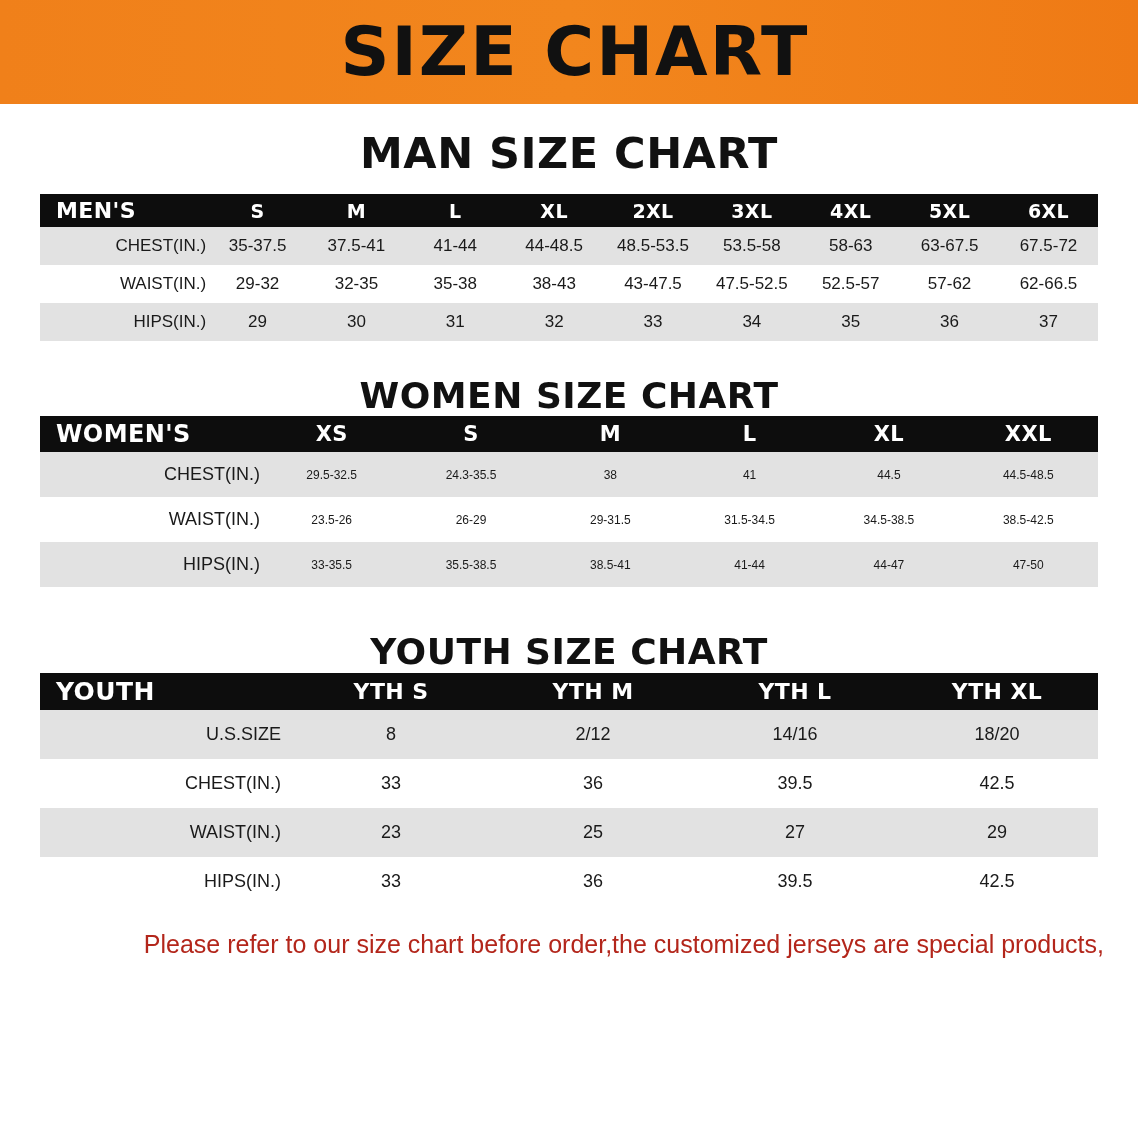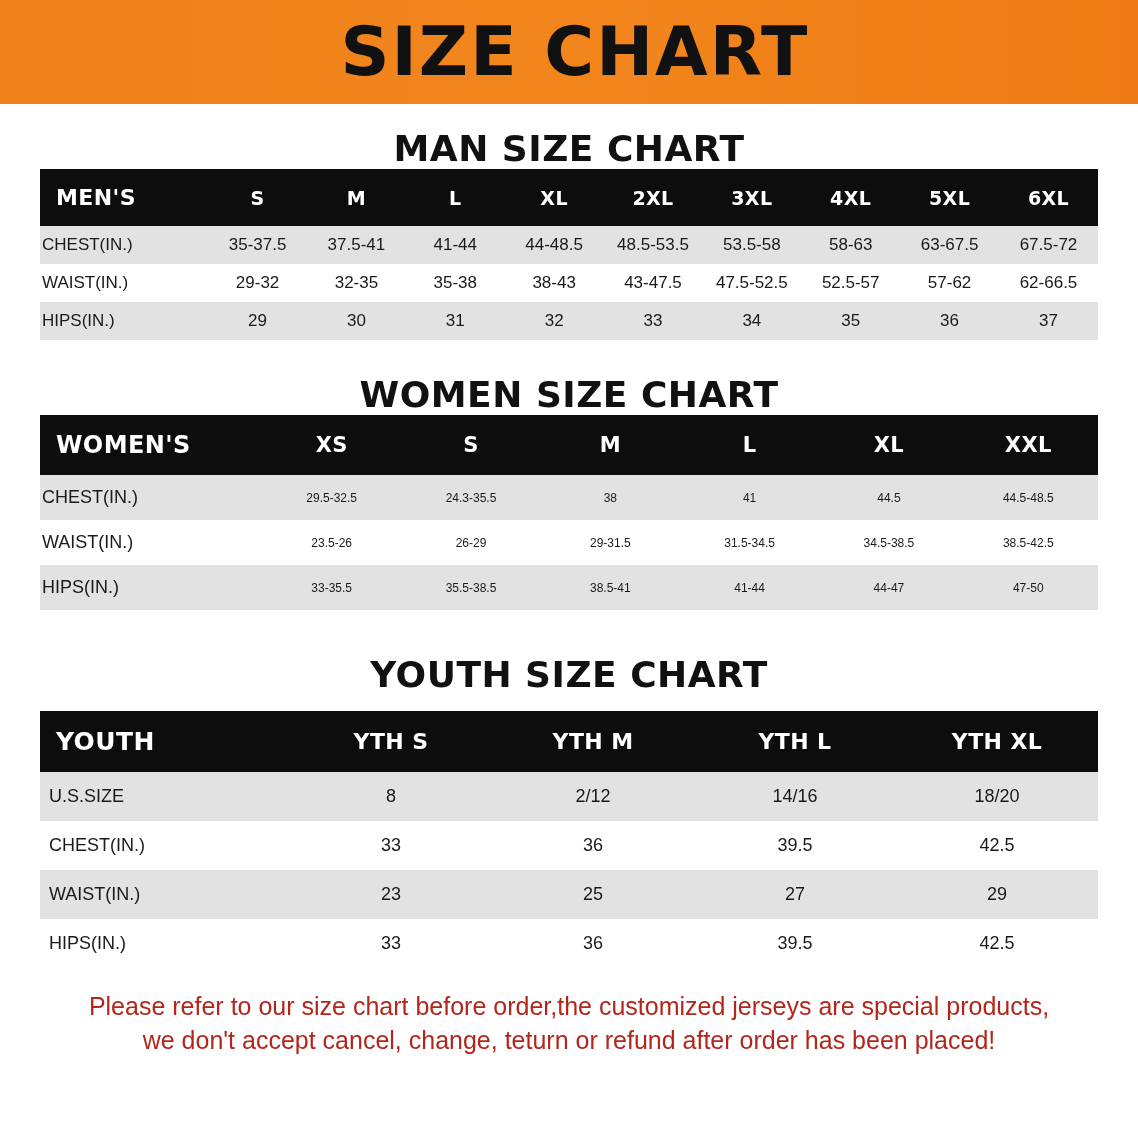--- a/index.html
+++ b/index.html
@@ -36,59 +36,59 @@
   }
 
   
   .section-heading {
     text-align: center;
     font-family: "DejaVu Sans", sans-serif;
     font-weight: bold;
     color: #111111;
     letter-spacing: 0.5px;
   }
-  .h-man    { font-size: 36px; margin-top: 24px; }
+  .h-man    { font-size: 43px; margin-top: 24px; margin-bottom: 16px; }
   .h-women  { font-size: 36px; margin-top: 34px; }
-  .h-youth  { font-size: 36px; margin-top: 44px; margin-bottom: 16px; }
+  .h-youth  { font-size: 36px; margin-top: 44px; margin-bottom: 1px; }
 
   
   .table-wrap {
     margin: 0 40px;
   }
   table {
     width: 1058px;
     border-collapse: collapse;
     table-layout: fixed;
   }
   thead tr {
     background: #0d0d0d;
     color: #ffffff;
   }
   thead th {
     font-family: "DejaVu Sans", sans-serif;
     font-weight: bold;
     font-size: 19px;
-    padding: 16px 2px;
+    padding: 4px 2px;
     text-align: center;
     letter-spacing: 0.4px;
   }
   thead th.rowlabel {
     text-align: left;
     padding-left: 16px;
     font-size: 22px;
   }
   tbody td {
     font-family: "Liberation Sans", sans-serif;
     font-size: 17px;
     color: #1a1a1a;
     text-align: center;
     padding: 9px 2px;
   }
   tbody td.rowlabel {
-    text-align: left;
+    text-align: right;
     font-size: 17px;
     color: #1a1a1a;
   }
   tbody tr.shaded { background: #e2e2e2; }
   tbody tr.plain  { background: #ffffff; }
 
   
   .men-table col.c0 { width: 168px; }
   .men-table col.cx { width: 98.8px; }
   thead th.men-size { font-size: 19px; }
@@ -109,21 +109,21 @@
   .youth-table tbody td { font-size: 18px; padding: 14px 9px; }
   .youth-table tbody td.rowlabel { font-size: 18px; }
 
   
   .footer-note {
     margin: 22px 34px 0 34px;
     color: #b3261b;
     font-family: "Liberation Sans", sans-serif;
     font-size: 25px;
     line-height: 1.35;
-    text-align: center;
+    text-align: right;
   }
   .footer-note .l1 { display: block; }
   .footer-note .l2 { display: block; }
 </style>
 </head>
 <body>
 
 <div class="banner">
   <div class="banner-title">SIZE CHART</div>
 </div>
@@ -300,14 +300,13 @@
         <td>36</td>
         <td>39.5</td>
         <td>42.5</td>
       </tr>
     </tbody>
   </table>
 </div>
 
 <div class="footer-note">
   <span class="l1">Please refer to our size chart before order,the customized jerseys are special products,</span>
-  <span class="l2">we don't accept cancel, change, teturn or refund after order has been placed!</span>
 </div>
 
 </body></html>

